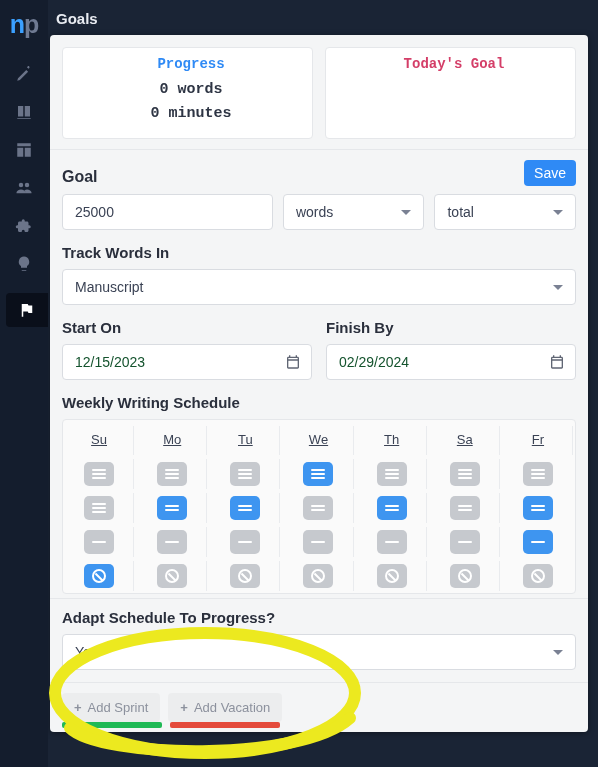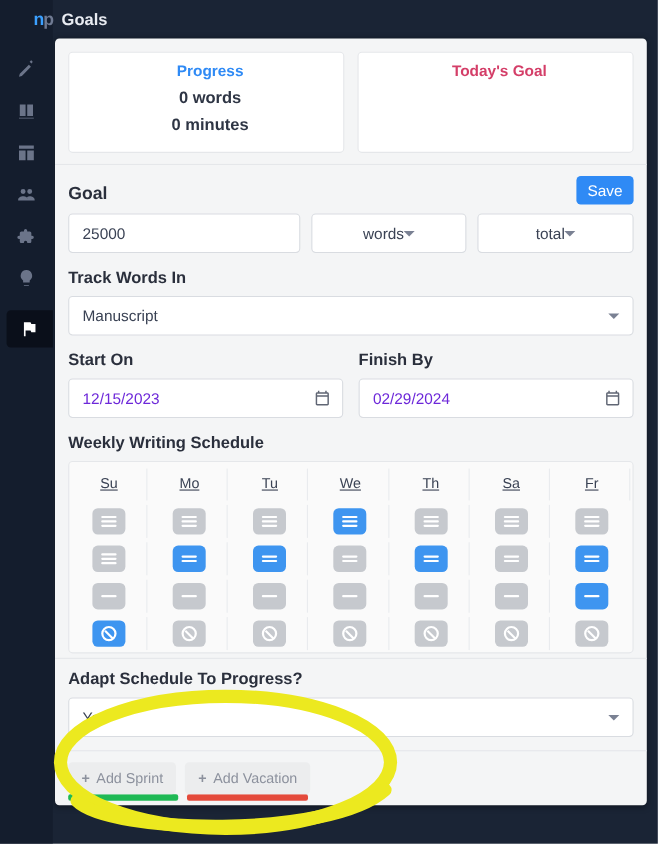--- a/index.html
+++ b/index.html
@@ -17,25 +17,25 @@
     width: 48px;
     background: #141d2d;
     display: flex;
     flex-direction: column;
     align-items: center;
     gap: 20px;
     padding-top: 6px;
     flex-shrink: 0;
   }
   .logo {
-    font-size: 16px;
+    font-size: 25px;
     font-weight: 700;
     letter-spacing: -1px;
     width: 100%;
-    text-align: right;
+    text-align: center;
     padding: 4px 0 6px 0;
   }
   .logo .n { color: #3ba0ff; }
   .logo .p { color: #6f7a92; }
   .side-icon {
     color: #6b7489;
     width: 18px;
     height: 18px;
     display: flex;
     align-items: center;
@@ -81,20 +81,21 @@
     padding: 12px 12px 10px 12px;
     border-bottom: 1px solid #e5e7ea;
   }
   .stat-card {
     flex: 1;
     background: #fff;
     border: 1px solid #e5e7ea;
     border-radius: 4px;
     text-align: center;
     padding: 8px 3px 12px 10px;
+    font-family: Liberation Mono, monospace;
   }
   .stat-card .title { font-size: 14px; font-weight: 600; margin-bottom: 6px; }
   .stat-card .line { font-size: 15px; font-weight: 600; color: #2e3544; line-height: 1.6; }
   .stat-card.progress .title { color: #2f8af5; }
   .stat-card.today .title { color: #d43e68; }
 
   
   .section { padding: 10px 12px 4px 12px; }
   .section-header {
     display: flex;
@@ -133,39 +134,39 @@
     cursor: pointer;
   }
   .field { cursor: text; }
   .select .caret {
     width: 0; height: 0;
     border-left: 5px solid transparent;
     border-right: 5px solid transparent;
     border-top: 5px solid #7a8193;
   }
   .goal-row .field { flex: 1.6; }
-  .goal-row .select { flex: 1; justify-content: center; }
+  .goal-row .select { flex: 1; }
 
   .subheader {
     font-size: 15px;
     font-weight: 700;
     color: #2a2f3c;
     margin: 14px 0 8px 0;
   }
   .track-select { width: 100%; }
 
   .date-cols { display: flex; gap: 14px; }
   .date-col { flex: 1; }
   .date-field {
     background: #fff;
     border: 1px solid #d9dce1;
     border-radius: 4px;
     height: 36px;
     font-size: 14px;
-    color: #6d28d9;
+    color: #14532d;
     padding: 0 10px 0 12px;
     display: flex;
     align-items: center;
     justify-content: space-between;
     cursor: pointer;
   }
   .cal-icon { width: 16px; height: 16px; fill: #606674; }
 
   
   .sched {

